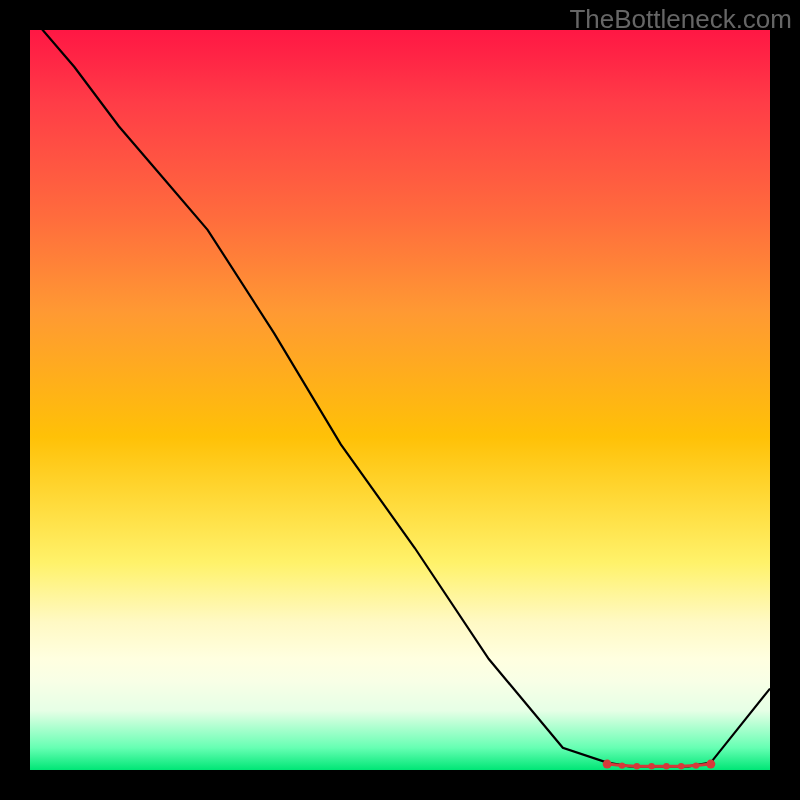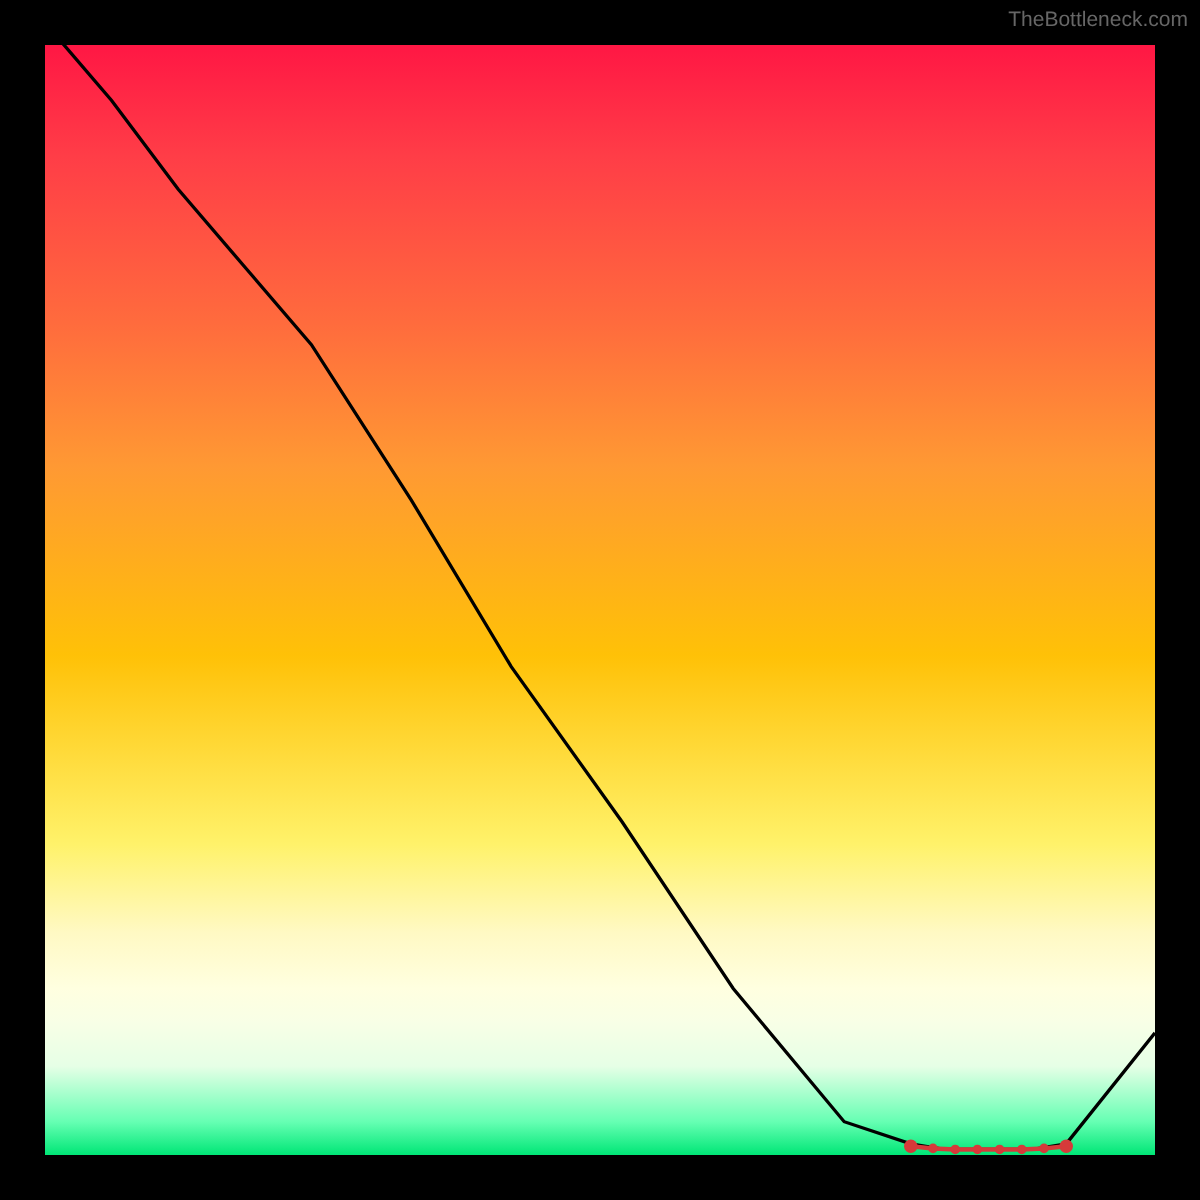--- a/index.html
+++ b/index.html
@@ -22,21 +22,21 @@
       #f8ffe6 88%,
       #e6ffe6 92%,
       #66ffb3 97%,
       #00e676 100%
     );
   }
   .curve { position: absolute; left: 0; top: 0; width: 740px; height: 740px; pointer-events: none; }
   .attrib {
     position: absolute; top: 4px; right: 8px;
     font-family: Arial, Helvetica, sans-serif;
-    font-size: 14px; color: #666;
+    font-size: 26px; color: #666;
   }
 </style>
 </head>
 <body>
 
 <div class="wrap">
   <div class="plot">
     <svg class="curve" viewBox="0 0 740 740" preserveAspectRatio="none">
       <g>
         <path id="curve-path" fill="none" stroke="#000000" stroke-width="2.2" d="M0.0 -14.8 L44.4 37.0 L88.8 96.2 L133.2 148.0 L177.6 199.8 L244.2 303.4 L310.8 414.4 L384.8 518.0 L458.8 629.0 L532.8 717.8 L577.2 732.6 L599.4 736.3 L629.0 736.3 L658.6 736.3 L680.8 732.6 L740.0 658.6"></path>

